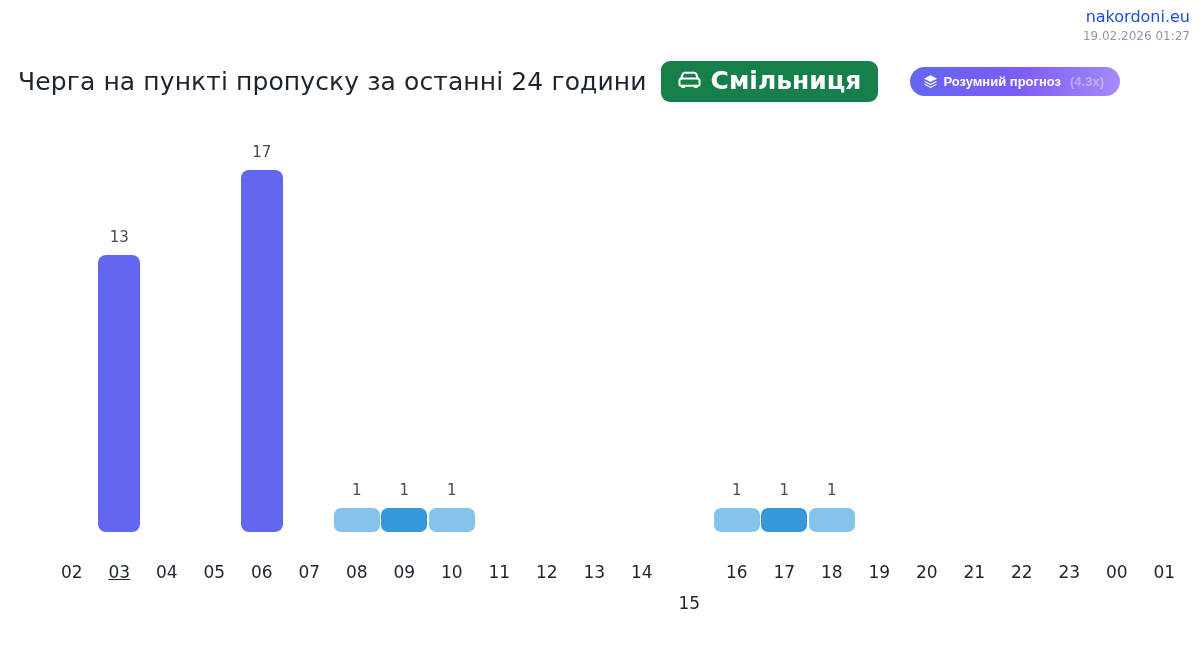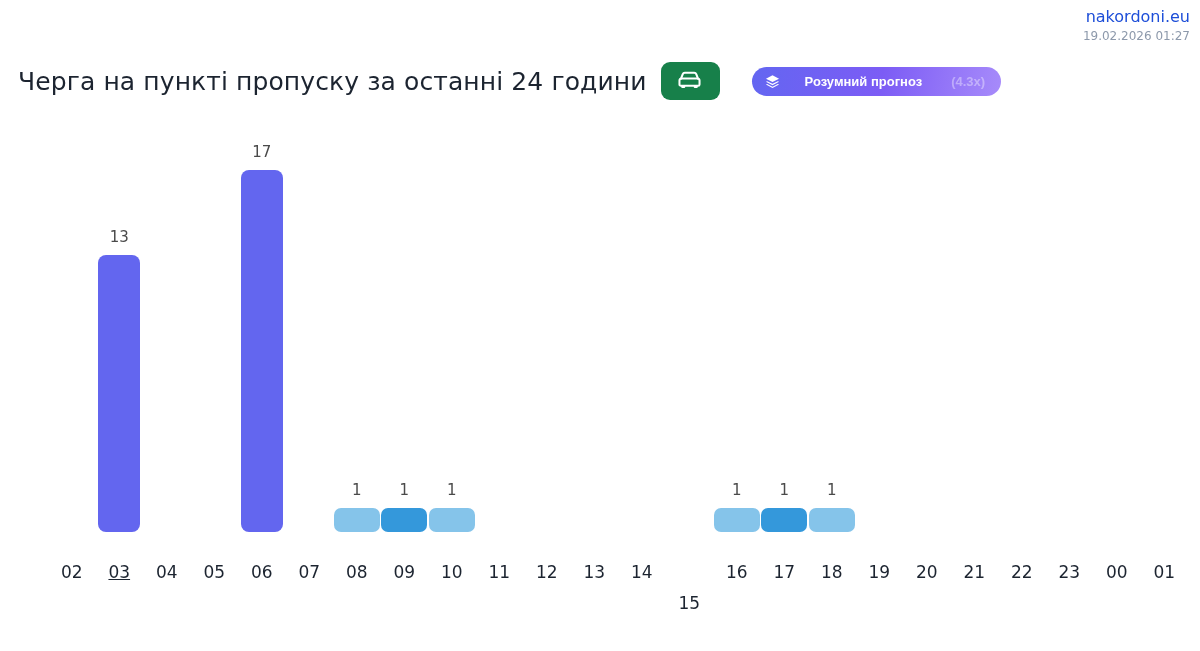--- a/index.html
+++ b/index.html
@@ -68,21 +68,21 @@
   .checkpoint-badge .car-icon {
     display: inline-flex;
     width: 27px;
     height: 22px;
     flex: 0 0 auto;
   }
 
   .forecast-btn {
     display: inline-flex;
     align-items: center;
-    gap: 25px;
+    gap: 5px;
     background: linear-gradient(100deg, #6366f1 0%, #7c5cf5 52%, #a78bfa 100%);
     color: #ffffff;
     border: none;
     border-radius: 16px;
     padding: 7px 16px 7px 13px;
     font-size: 13px;
     font-weight: 700;
     line-height: 1;
     white-space: nowrap;
     cursor: pointer;
@@ -170,20 +170,21 @@
   <div class="checkpoint-badge">
     <span class="car-icon">
       <svg viewBox="0 0 28 22" width="27" height="22" aria-hidden="true">
         <path d="M5.2 9.6 L7 4.8 C7.35 3.9 8.1 3.4 9.1 3.4 H18.9 C19.9 3.4 20.65 3.9 21 4.8 L22.8 9.6" fill="none" stroke="#ffffff" stroke-width="2.1" stroke-linecap="round" stroke-linejoin="round"></path>
         <path d="M3.6 11.6 C3.6 10.3 4.5 9.5 6 9.5 H22 C23.5 9.5 24.4 10.3 24.4 11.6 V15.6
                  C24.4 16.4 23.8 17 23 17 H5 C4.2 17 3.6 16.4 3.6 15.6 Z" fill="none" stroke="#ffffff" stroke-width="2.1" stroke-linejoin="round"></path>
         <rect x="5.4" y="16.4" width="4.2" height="2.9" rx="1.1" fill="#ffffff"></rect>
         <rect x="18.4" y="16.4" width="4.2" height="2.9" rx="1.1" fill="#ffffff"></rect>
       </svg>
     </span>
+    <span>Смільниця</span>
   </div>
 
   <button class="forecast-btn">
     <span class="layers-icon">
       <svg viewBox="0 0 16 16" width="15" height="15" aria-hidden="true">
         <path d="M8 1.4 L15 5 L8 8.6 L1 5 Z" fill="#ffffff"></path>
         <path d="M2.4 7.6 L1 8.3 L8 11.9 L15 8.3 L13.6 7.6 L8 10.5 Z" fill="#ffffff"></path>
         <path d="M2.4 10.6 L1 11.3 L8 14.9 L15 11.3 L13.6 10.6 L8 13.5 Z" fill="#ffffff"></path>
       </svg>
     </span>

